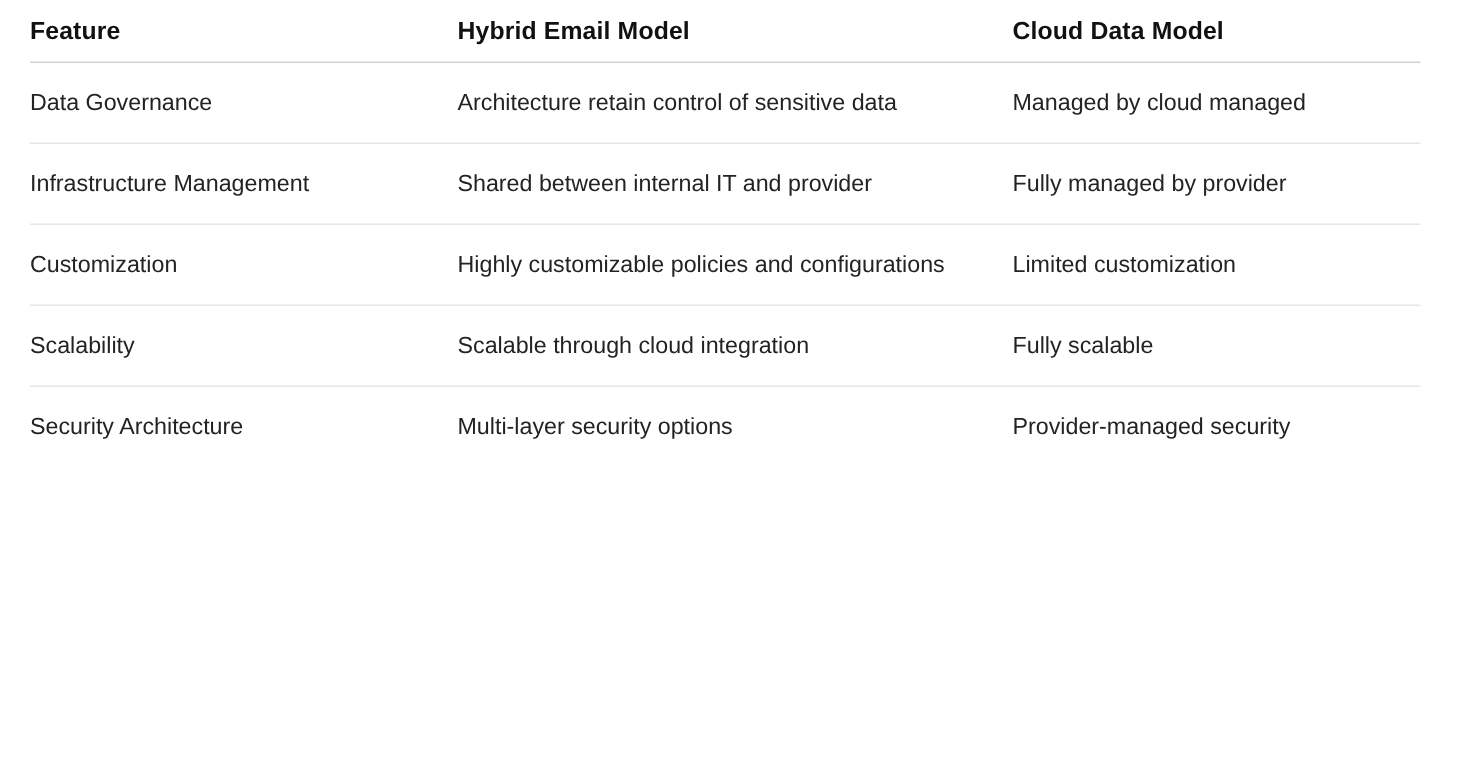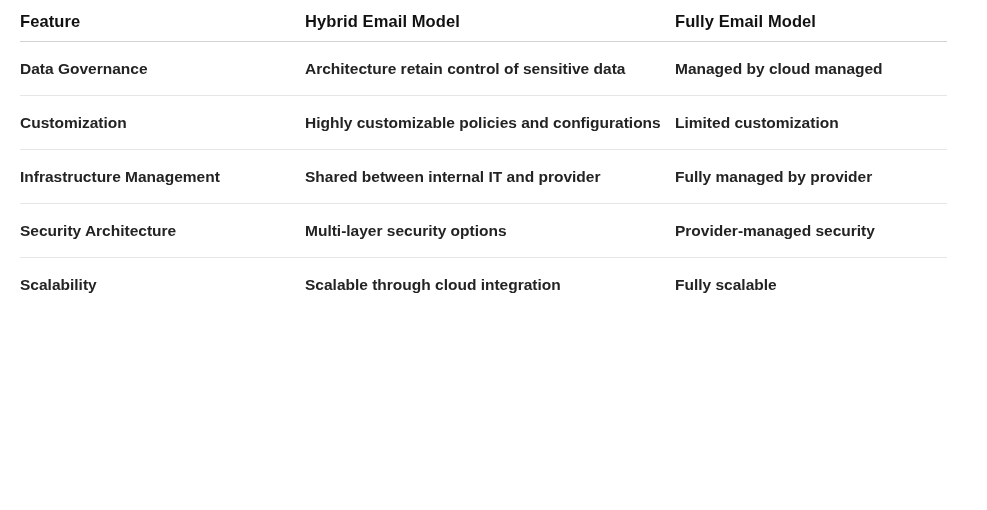--- a/index.html
+++ b/index.html
@@ -34,21 +34,21 @@
     font-weight: bold;
     color: #111111;
     padding: 12px 14px 10px 0;
     border-bottom: 1px solid #d2d2d2;
     vertical-align: bottom;
     letter-spacing: 0.1px;
   }
   table.comparison tbody td {
     text-align: left;
     font-size: 15.5px;
-    font-weight: bold;
+    font-weight: normal;
     color: #232323;
     padding: 14px 14px 14px 0;
     border-bottom: 1px solid #e6e6e6;
     vertical-align: top;
     line-height: 1.62;
     margin-left: 20px;
   }
   table.comparison tbody tr:last-child td {
     border-bottom: none;
   }
@@ -60,44 +60,44 @@
   <table class="comparison">
     <colgroup>
       <col class="c0">
       <col class="c1">
       <col class="c2">
     </colgroup>
     <thead>
       <tr>
         <th>Feature</th>
         <th>Hybrid Email Model</th>
-        <th>Fully Email Model</th>
+        <th>Cloud Data Model</th>
       </tr>
     </thead>
     <tbody>
       <tr>
         <td>Data Governance</td>
         <td>Architecture retain control of sensitive data</td>
         <td>Managed by cloud managed</td>
       </tr>
       <tr>
+        <td>Infrastructure Management</td>
+        <td>Shared between internal IT and provider</td>
+        <td>Fully managed by provider</td>
+      </tr>
+      <tr>
         <td>Customization</td>
         <td>Highly customizable policies and configurations</td>
         <td>Limited customization</td>
       </tr>
       <tr>
-        <td>Infrastructure Management</td>
-        <td>Shared between internal IT and provider</td>
-        <td>Fully managed by provider</td>
+        <td>Scalability</td>
+        <td>Scalable through cloud integration</td>
+        <td>Fully scalable</td>
       </tr>
       <tr>
         <td>Security Architecture</td>
         <td>Multi-layer security options</td>
         <td>Provider-managed security</td>
       </tr>
-      <tr>
-        <td>Scalability</td>
-        <td>Scalable through cloud integration</td>
-        <td>Fully scalable</td>
-      </tr>
     </tbody>
   </table>
 </div>
 
 </body></html>

